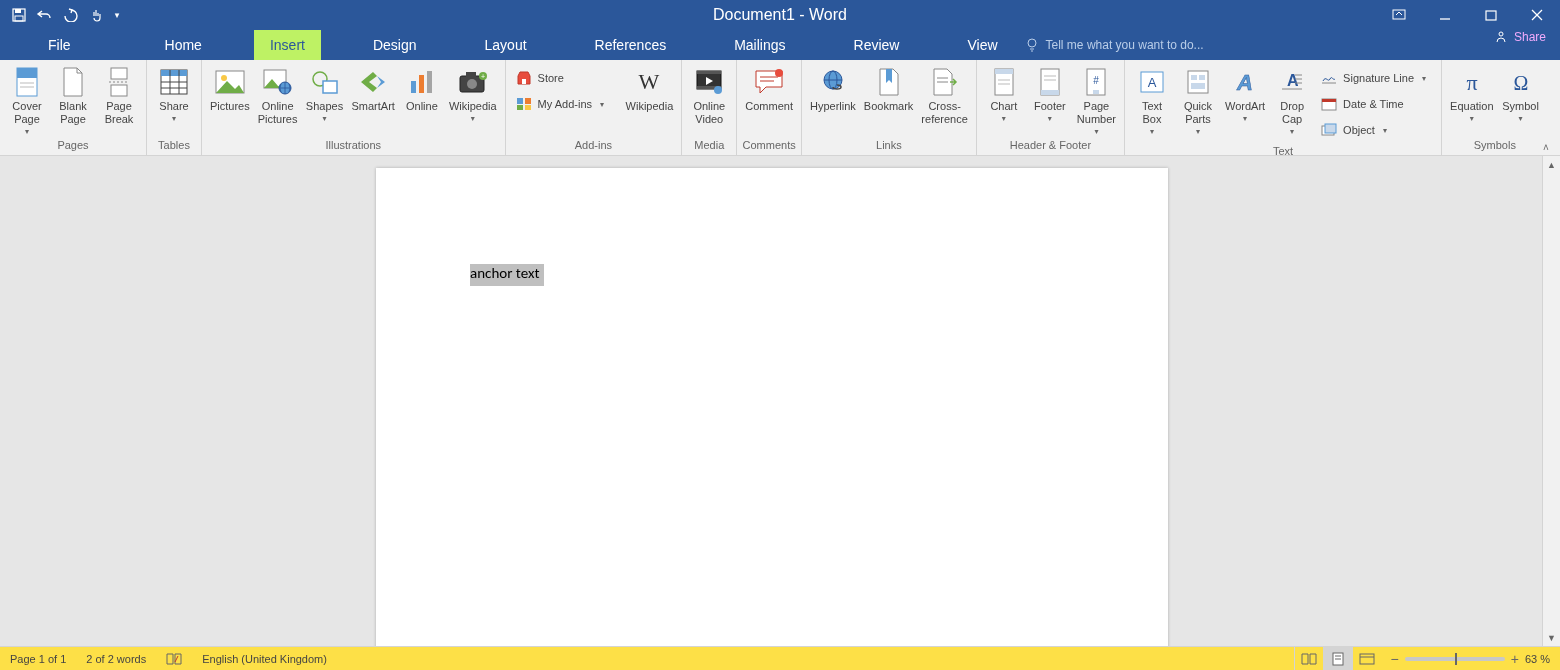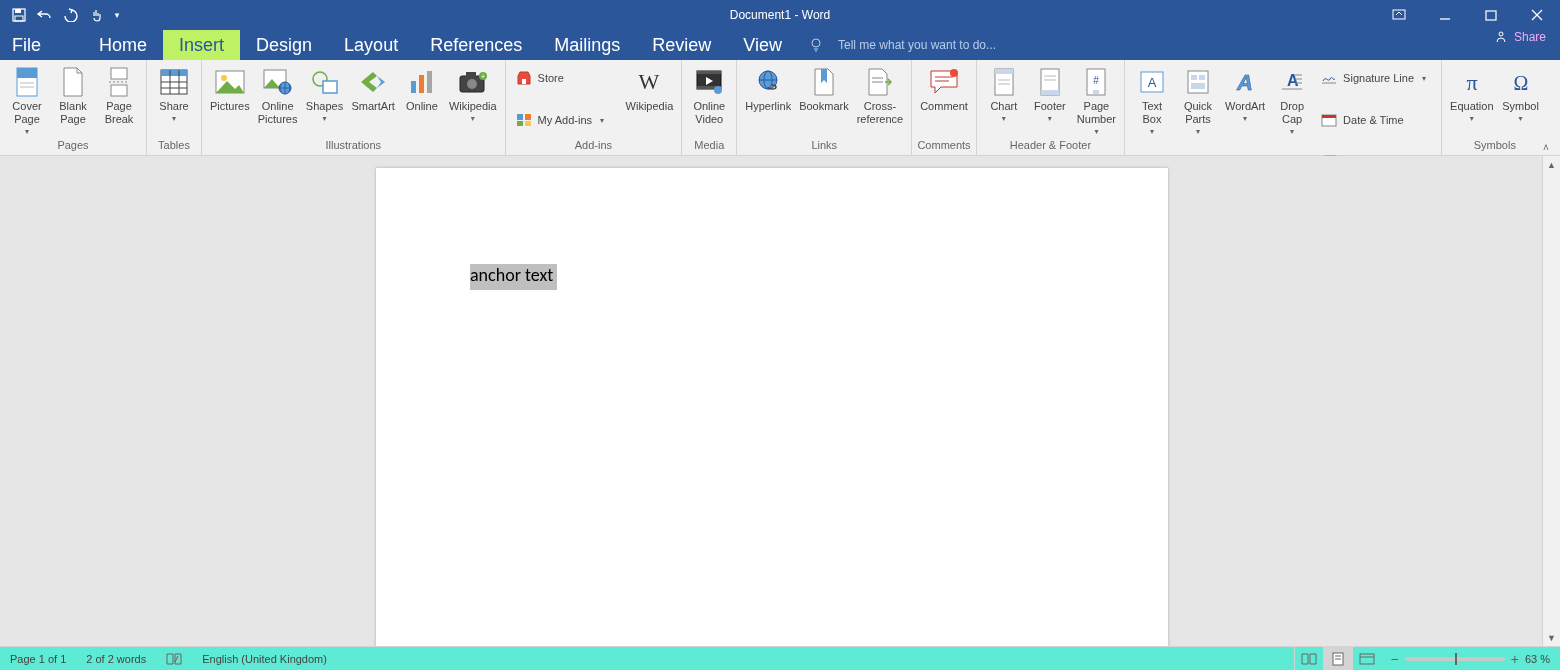--- a/index.html
+++ b/index.html
@@ -1,54 +1,54 @@
 <!DOCTYPE html>
 <html><head>
 <meta charset="utf-8">
 <style>
   html,body{margin:0;padding:0;font-family:"Segoe UI",Tahoma,sans-serif;font-size:12px;color:#333;background:#fff;overflow:hidden;}
   .app{width:1560px;height:670px;display:flex;flex-direction:column;}
   
   .titlebar{height:30px;background:#2b579a;color:#fff;display:flex;align-items:center;position:relative;}
   .qat{display:flex;align-items:center;padding-left:6px;gap:0;}
   .qat .btn{width:26px;height:30px;display:flex;align-items:center;justify-content:center;color:#fff;}
-  .doc-title{position:absolute;left:0;right:0;text-align:center;font-size:12px;pointer-events:none;}
+  .doc-title{position:absolute;left:0;right:0;text-align:center;font-size:16px;pointer-events:none;}
   .winctrls{position:absolute;right:0;top:0;display:flex;}
   .winctrls .btn{width:46px;height:30px;display:flex;align-items:center;justify-content:center;color:#fff;}
   .winctrls .btn.ribopt{width:46px;}
   
   .tabrow{height:30px;background:#2b579a;display:flex;align-items:stretch;color:#fff;}
-  .tab{padding:0 16px;display:flex;align-items:center;font-size:18px;cursor:default;}
+  .tab{padding:0 16px;display:flex;align-items:center;font-size:14px;cursor:default;margin-left:36px;}
   .tab.file{padding:0 12px;}
   .tab.active{background:#bef264;color:#2b579a;}
-  .tellme{flex:1;display:flex;align-items:center;gap:16px;color:#b9cde8;padding-left:12px;}
+  .tellme{flex:1;display:flex;align-items:center;gap:8px;color:#b9cde8;padding-left:12px;}
   .share{display:flex;align-items:flex-start;gap:6px;padding:0 14px;color:#f0abfc;}
   
   .ribbon{height:95px;background:#f1f1f1;border-bottom:1px solid #d4d4d4;display:flex;align-items:stretch;position:relative;}
   .group{display:flex;flex-direction:column;align-items:stretch;border-right:1px solid #d4d4d4;padding:3px 4px 0 4px;}
   .group .controls{flex:1;display:flex;align-items:flex-start;}
   .group .glabel{height:16px;font-size:11px;color:#666;text-align:center;}
   .bigbtn{display:flex;flex-direction:column;align-items:center;justify-content:flex-start;padding:2px 4px 0 4px;min-width:38px;}
   .bigbtn .ic{height:34px;display:flex;align-items:center;justify-content:center;margin-bottom:1px;}
   .bigbtn .lbl{font-size:11px;line-height:13px;color:#444;text-align:center;white-space:pre;}
   .drop::after{content:"▾";font-size:8px;color:#666;display:block;text-align:center;margin-top:1px;}
-  .vstack{display:flex;flex-direction:column;gap:20px;padding:4px 6px;min-width:100px;}
+  .vstack{display:flex;flex-direction:column;gap:4px;padding:4px 6px;min-width:100px;}
   .smallbtn{display:flex;align-items:center;gap:6px;font-size:11px;color:#444;height:22px;}
   .smallbtn .sic{width:16px;height:16px;display:flex;align-items:center;justify-content:center;}
   .smallbtn .sdrop{font-size:8px;color:#666;margin-left:2px;}
   .collapse{position:absolute;right:6px;bottom:2px;font-size:10px;color:#666;width:16px;text-align:center;}
   
   .workspace{flex:1;background:#e6e6e6;position:relative;overflow:hidden;}
   .page{position:absolute;left:376px;top:12px;width:792px;height:1000px;background:#fff;box-shadow:0 0 3px rgba(0,0,0,.25);}
-  .selected{position:absolute;left:94px;top:96px;background:#bfbfbf;color:#000;font-size:18px;font-family:Calibri,"Segoe UI",sans-serif;padding:0 4px 4px 0;}
+  .selected{position:absolute;left:94px;top:96px;background:#bfbfbf;color:#000;font-size:15px;font-family:Calibri,"Segoe UI",sans-serif;padding:0 4px 4px 0;}
   .vscroll{position:absolute;right:0;top:0;bottom:0;width:17px;background:#f1f1f1;border-left:1px solid #d4d4d4;display:flex;flex-direction:column;align-items:center;}
   .vscroll .arr{height:17px;width:100%;display:flex;align-items:center;justify-content:center;font-size:9px;color:#666;}
   .vscroll .track{flex:1;}
   
-  .status{height:23px;background:#5eead4;border-top:1px solid #d4d4d4;display:flex;font-size:11px;color:#444;}
+  .status{height:23px;background:#fde047;border-top:1px solid #d4d4d4;display:flex;font-size:11px;color:#444;}
   .status .seg{padding:0 10px;display:flex;align-items:center;gap:6px;}
   .status .spacer{flex:1;}
   .viewbtn{width:28px;height:23px;display:flex;align-items:center;justify-content:center;border-left:1px solid #d4d4d4;}
   .viewbtn.active{background:#d4d4d4;}
   .zoom{display:flex;align-items:center;gap:6px;padding:0 10px;}
   .zslider{width:100px;height:4px;background:#c8c8c8;border-radius:2px;position:relative;}
   .zslider::after{content:"";position:absolute;left:50%;top:-4px;width:2px;height:12px;background:#666;}
   svg{display:block;}
 </style>
 </head>
@@ -366,20 +366,39 @@
         </div>
       </div>
       <div class="glabel">Media</div>
     </div>
 
     <div class="group">
       <div class="controls">
         <div class="bigbtn">
           <div class="ic">
               <span>
+                <svg width="30" height="26" viewBox="0 0 30 26">
+                  <path d="M2 2h26v16H12l-6 6v-6H2z" fill="#fff" stroke="#c0392b"></path>
+                  <line x1="6" y1="8" x2="24" y2="8" stroke="#c0392b"></line>
+                  <line x1="6" y1="12" x2="20" y2="12" stroke="#c0392b"></line>
+                  <circle cx="25" cy="4" r="4" fill="#e84c3d"></circle>
+                </svg>
+              </span>
+            </div>
+          <div class="lbl">Comment</div>
+        </div>
+      </div>
+      <div class="glabel">Comments</div>
+    </div>
+
+    <div class="group">
+      <div class="controls">
+        <div class="bigbtn">
+          <div class="ic">
+              <span>
                 <svg width="28" height="26" viewBox="0 0 28 26">
                   <circle cx="14" cy="11" r="9" fill="#5b9bd5" stroke="#2b579a"></circle>
                   <ellipse cx="14" cy="11" rx="4" ry="9" fill="none" stroke="#2b579a"></ellipse>
                   <line x1="5" y1="11" x2="23" y2="11" stroke="#2b579a"></line>
                   <path d="M14 18a4 2 0 0 0 8 0a4 2 0 0 0-4-2" fill="none" stroke="#444" stroke-width="1.5"></path>
                 </svg>
               </span>
             </div>
           <div class="lbl">Hyperlink</div>
         </div>
@@ -403,39 +422,20 @@
                   <line x1="5" y1="14" x2="16" y2="14" stroke="#888"></line>
                   <path d="M18 14h6M21 11l3 3-3 3" fill="none" stroke="#70ad47" stroke-width="1.5"></path>
                 </svg>
               </span>
             </div>
           <div class="lbl">Cross-
 reference</div>
         </div>
       </div>
       <div class="glabel">Links</div>
-    </div>
-
-    <div class="group">
-      <div class="controls">
-        <div class="bigbtn">
-          <div class="ic">
-              <span>
-                <svg width="30" height="26" viewBox="0 0 30 26">
-                  <path d="M2 2h26v16H12l-6 6v-6H2z" fill="#fff" stroke="#c0392b"></path>
-                  <line x1="6" y1="8" x2="24" y2="8" stroke="#c0392b"></line>
-                  <line x1="6" y1="12" x2="20" y2="12" stroke="#c0392b"></line>
-                  <circle cx="25" cy="4" r="4" fill="#e84c3d"></circle>
-                </svg>
-              </span>
-            </div>
-          <div class="lbl">Comment</div>
-        </div>
-      </div>
-      <div class="glabel">Comments</div>
     </div>
 
     <div class="group">
       <div class="controls">
         <div class="bigbtn drop">
           <div class="ic">
               <span>
                 <svg width="22" height="28" viewBox="0 0 22 28">
                   <rect x="2" y="1" width="18" height="26" fill="#fff" stroke="#888"></rect>
                   <rect x="2" y="1" width="18" height="5" fill="#c8d8ea"></rect>

